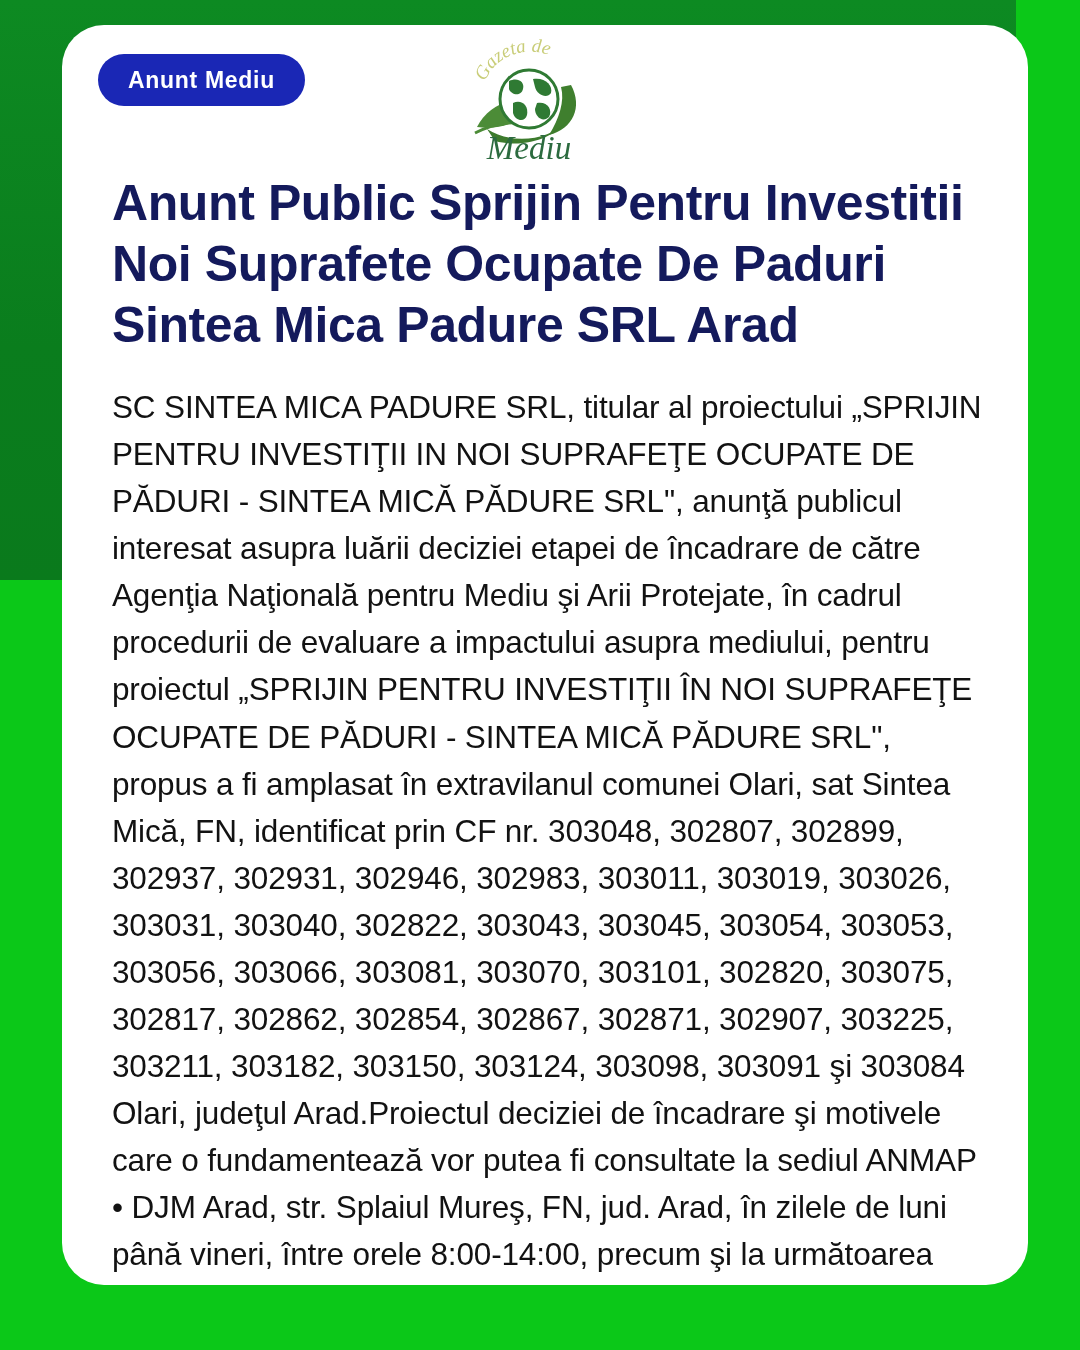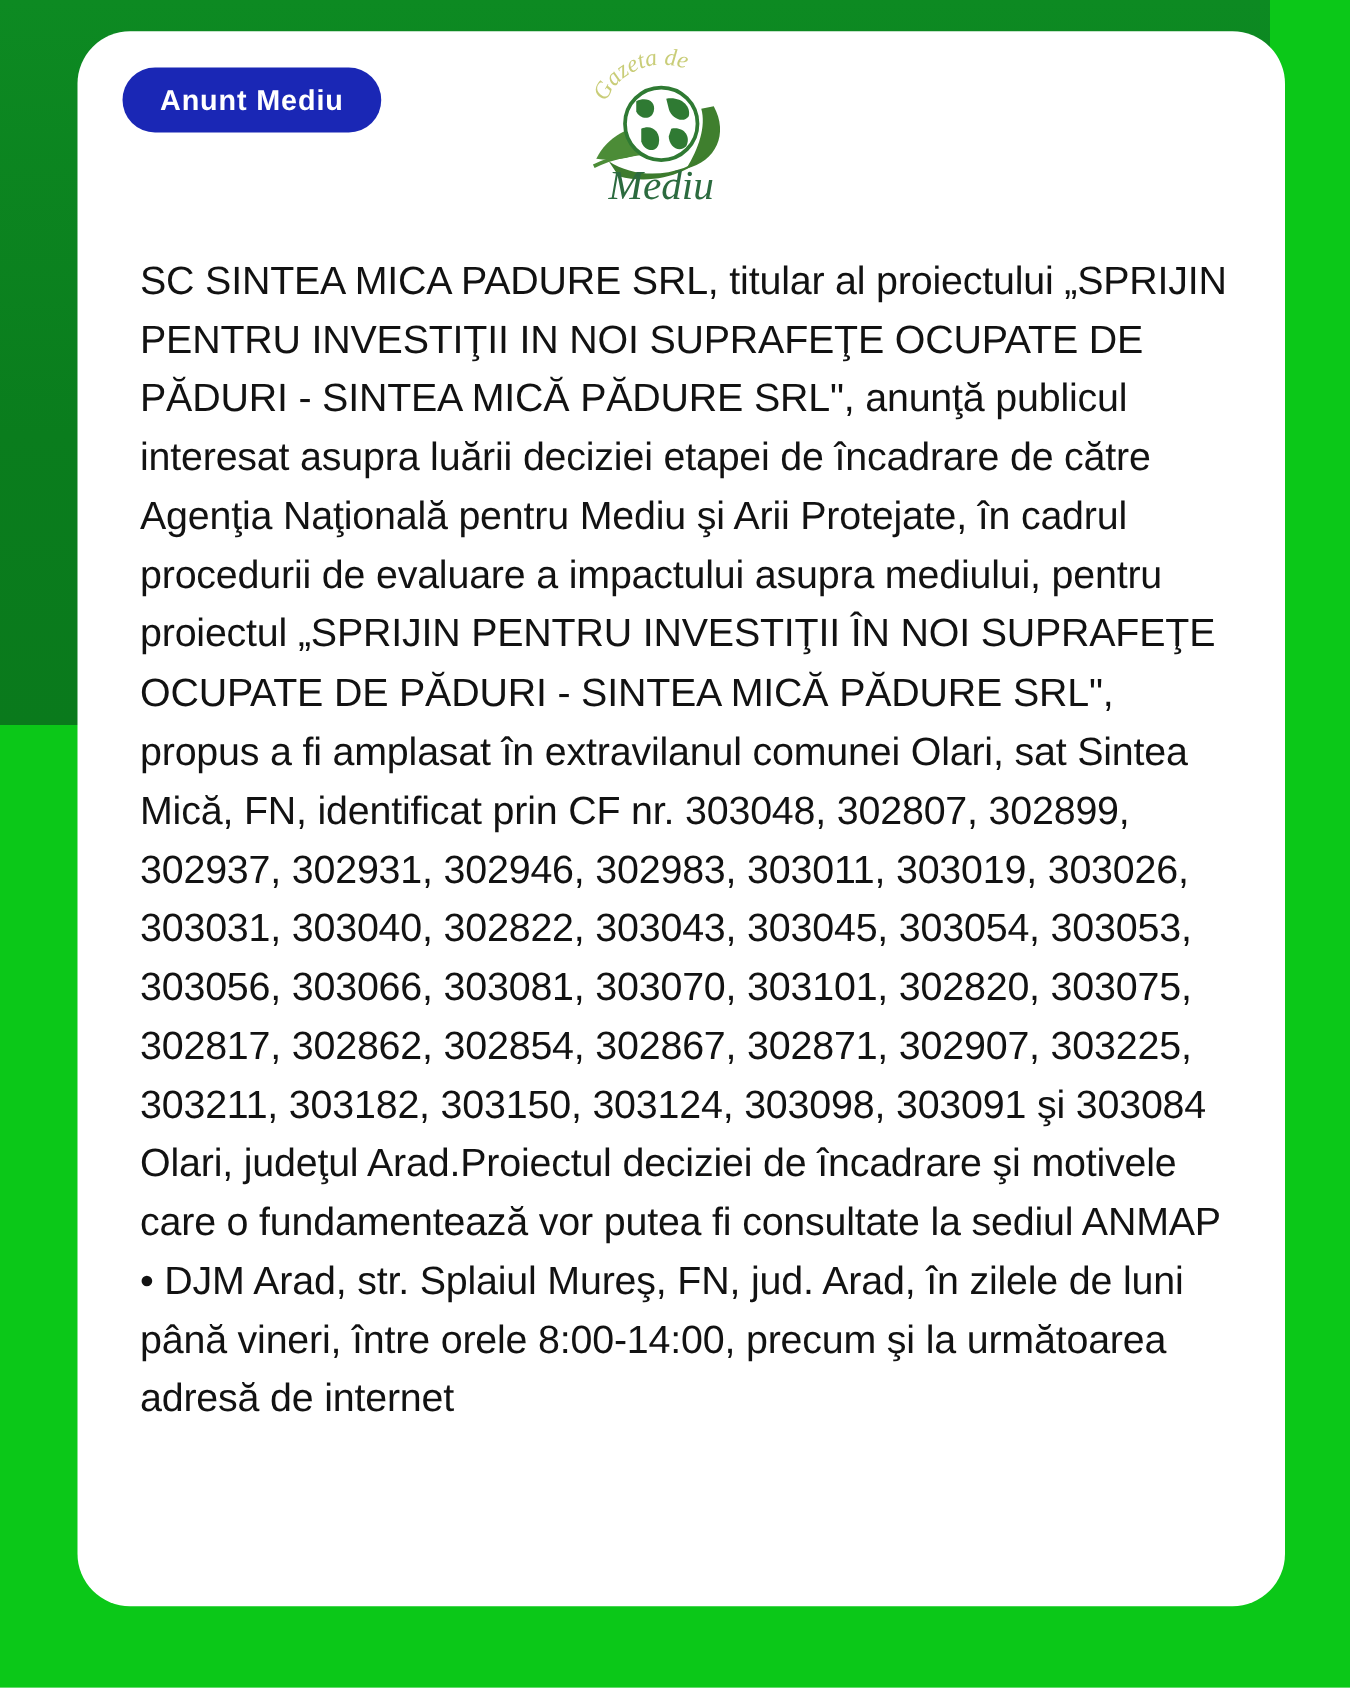--- a/index.html
+++ b/index.html
@@ -136,16 +136,17 @@
         <path d="M 66 42 C 78 40 86 48 84 56 C 80 62 70 58 68 50 Z" fill="#2f7a33"></path>
         <path d="M 46 66 C 54 62 62 68 60 78 C 58 86 48 84 46 76 Z" fill="#2f7a33"></path>
         <path d="M 70 66 C 80 64 86 72 82 80 C 76 86 68 80 68 72 Z" fill="#2f7a33"></path>
 
         <text x="62" y="122" text-anchor="middle" font-family="'Liberation Serif', serif" font-size="33" font-style="italic" fill="#2c6b3f">Mediu</text>
       </svg>
     </div>
 
   </div>
 
+  <h1 id="title">Anunt Public Sprijin Pentru Investitii Noi Suprafete Ocupate De Paduri Sintea Mica Padure SRL Arad</h1>
 
   <div id="body-text">SC SINTEA MICA PADURE SRL, titular al proiectului „SPRIJIN PENTRU INVESTIŢII IN NOI SUPRAFEŢE OCUPATE DE PĂDURI - SINTEA MICĂ PĂDURE SRL", anunţă publicul interesat asupra luării deciziei etapei de încadrare de către Agenţia Naţională pentru Mediu şi Arii Protejate, în cadrul procedurii de evaluare a impactului asupra mediului, pentru proiectul „SPRIJIN PENTRU INVESTIŢII ÎN NOI SUPRAFEŢE OCUPATE DE PĂDURI - SINTEA MICĂ PĂDURE SRL", propus a fi amplasat în extravilanul comunei Olari, sat Sintea Mică, FN, identificat prin CF nr. 303048, 302807, 302899, 302937, 302931, 302946, 302983, 303011, 303019, 303026, 303031, 303040, 302822, 303043, 303045, 303054, 303053, 303056, 303066, 303081, 303070, 303101, 302820, 303075, 302817, 302862, 302854, 302867, 302871, 302907, 303225, 303211, 303182, 303150, 303124, 303098, 303091 şi 303084 Olari, judeţul Arad.Proiectul deciziei de încadrare şi motivele care o fundamentează vor putea fi consultate la sediul ANMAP • DJM Arad, str. Splaiul Mureş, FN, jud. Arad, în zilele de luni până vineri, între orele 8:00-14:00, precum şi la următoarea adresă de internet</div>
 
 </div>
 
 </body></html>

